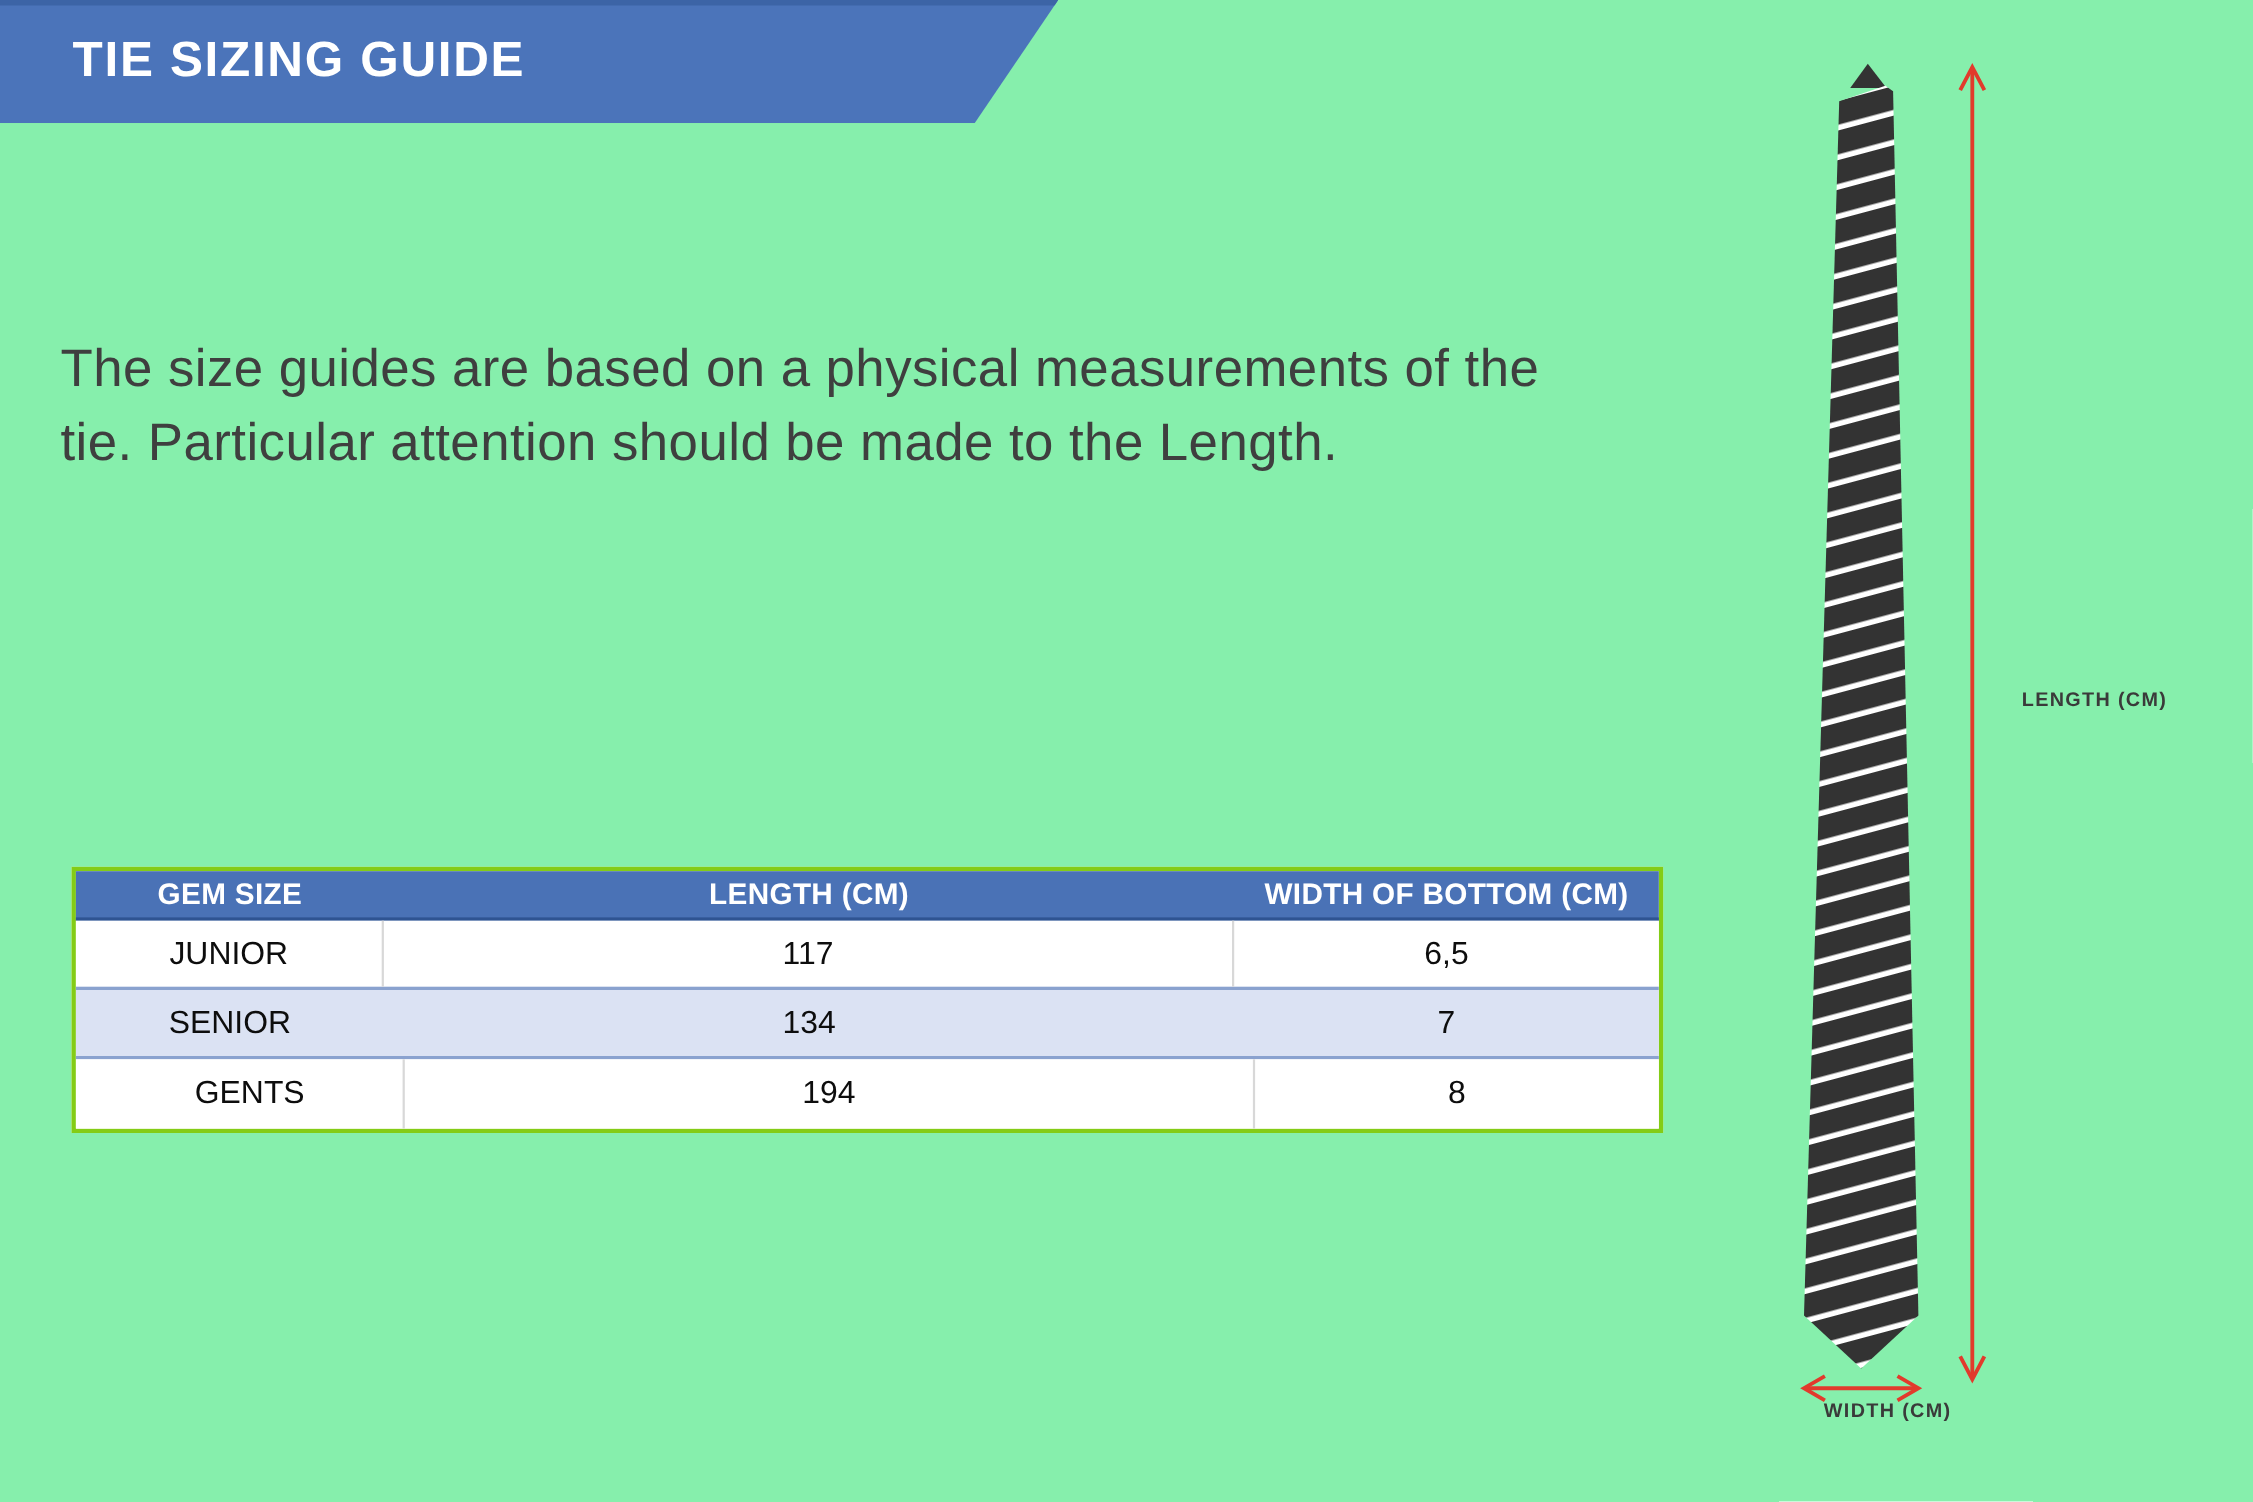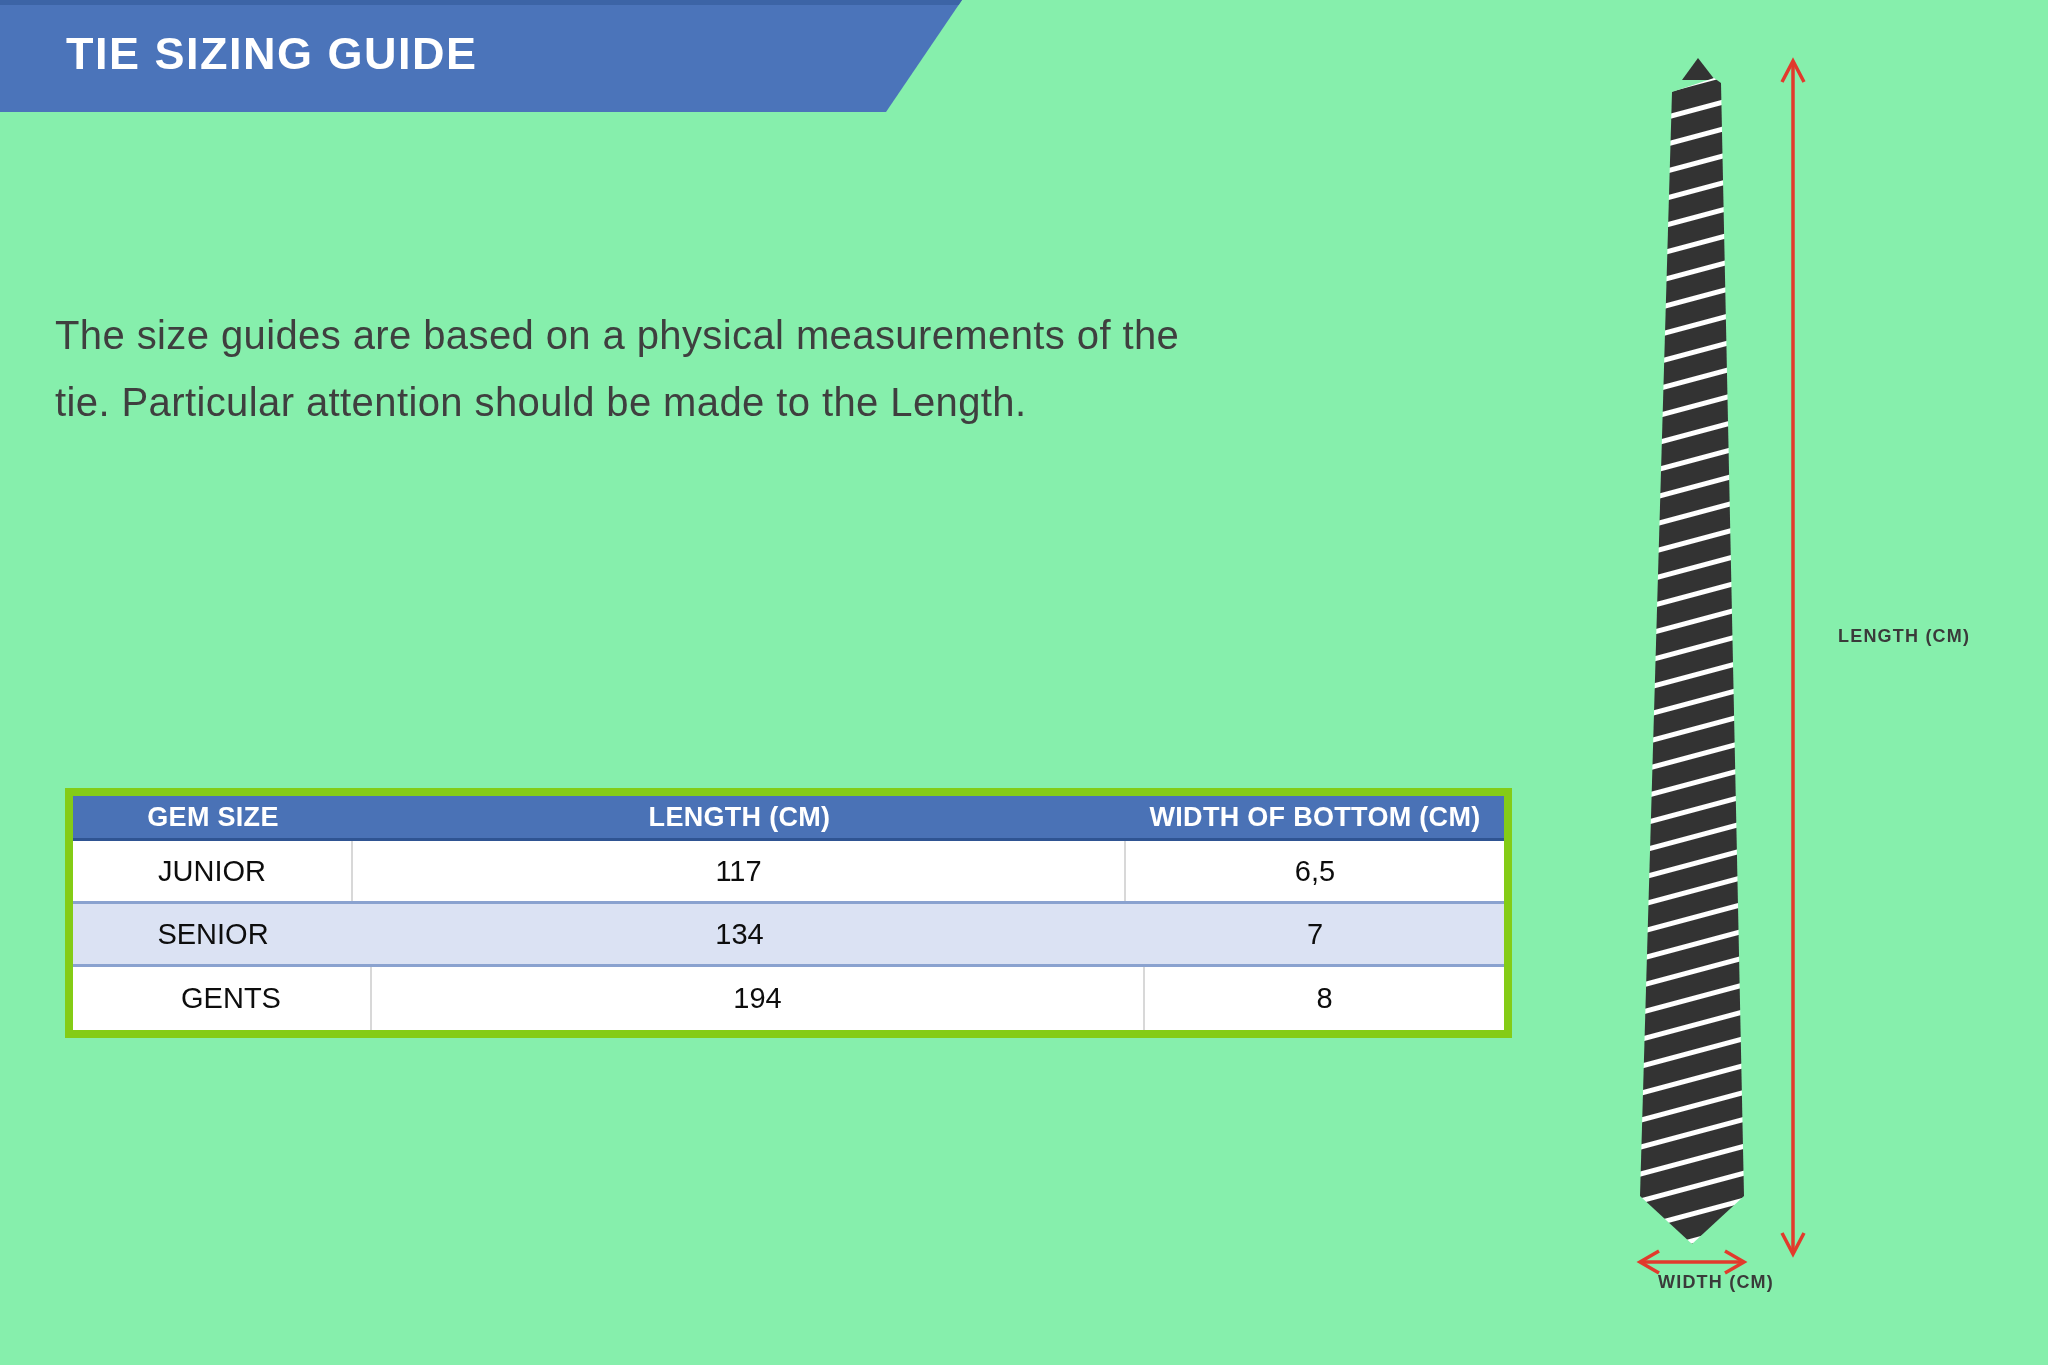--- a/index.html
+++ b/index.html
@@ -23,29 +23,29 @@
   .banner-title {
     position:absolute; left:66px; top:0; height:108px;
     display:flex; align-items:center;
     font-size:45px; font-weight:700; letter-spacing:1.5px;
     color:#ffffff; white-space:nowrap;
   }
 
   
   .intro {
     position:absolute; left:55px; top:302px; width:1540px;
-    font-size:40px; line-height:67px; letter-spacing:0.4px;
+    font-size:48px; line-height:67px; letter-spacing:0.4px;
     color:#3f3f3f;
   }
   .intro-line { display:block; white-space:nowrap; }
 
   
   .size-table {
     position:absolute; left:65px; top:788px; width:1447px;
-    border:8px solid #84cc16; background:#ffffff;
+    border:4px solid #84cc16; background:#ffffff;
     color:#0d0d0d;
   }
   .t-head {
     display:flex; height:45px; background:#4a72b6;
     border-bottom:3px solid #2f5492;
   }
   .th {
     display:flex; align-items:center; justify-content:center;
     color:#ffffff; font-weight:700; font-size:27px; letter-spacing:0.3px;
   }

